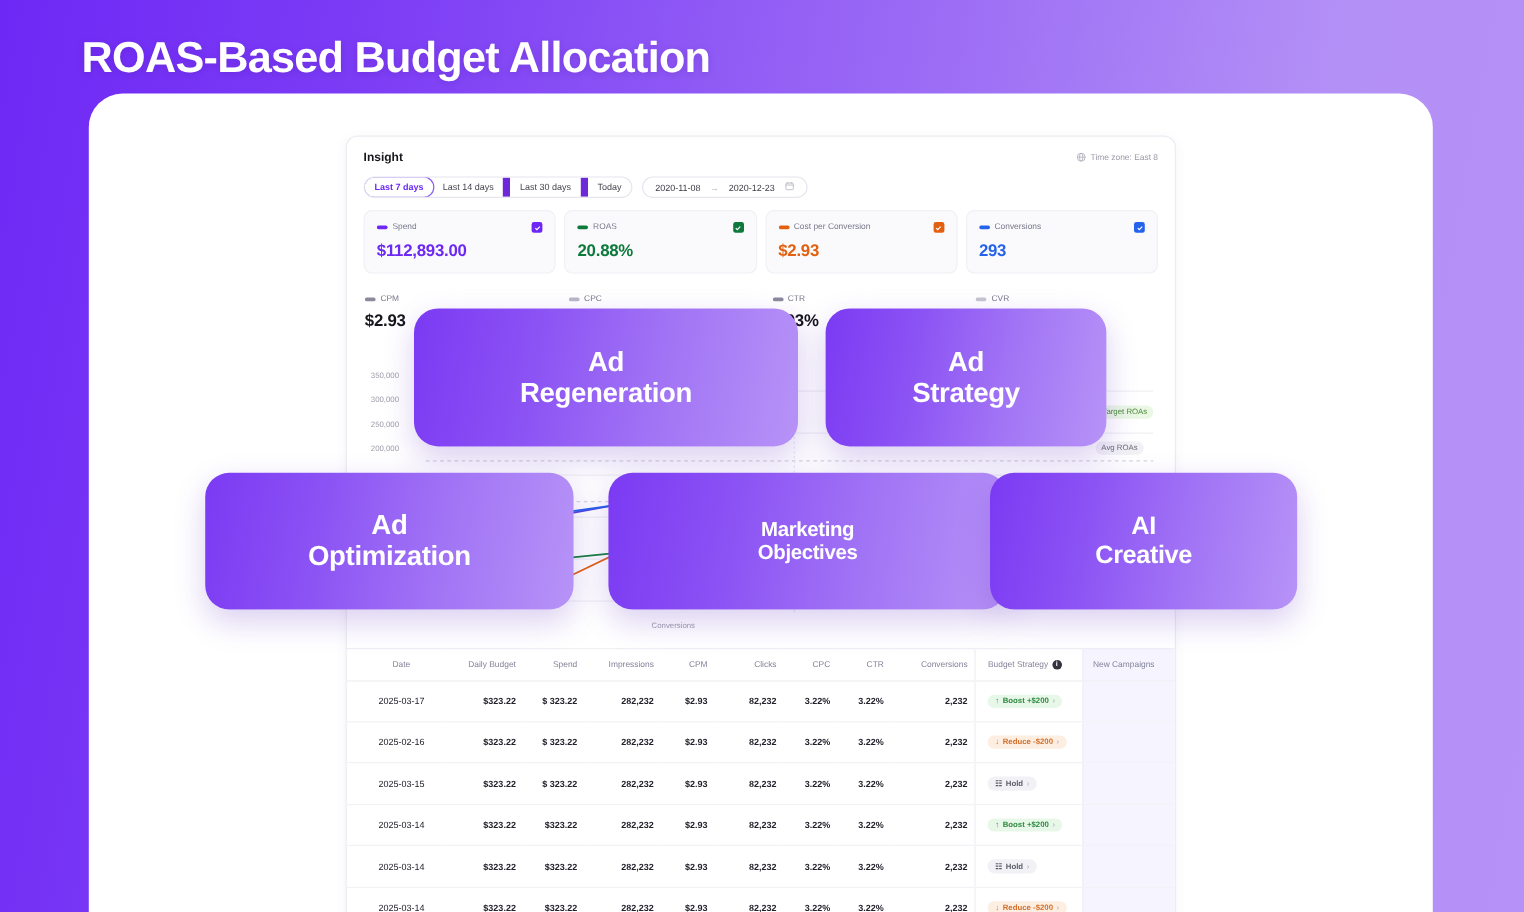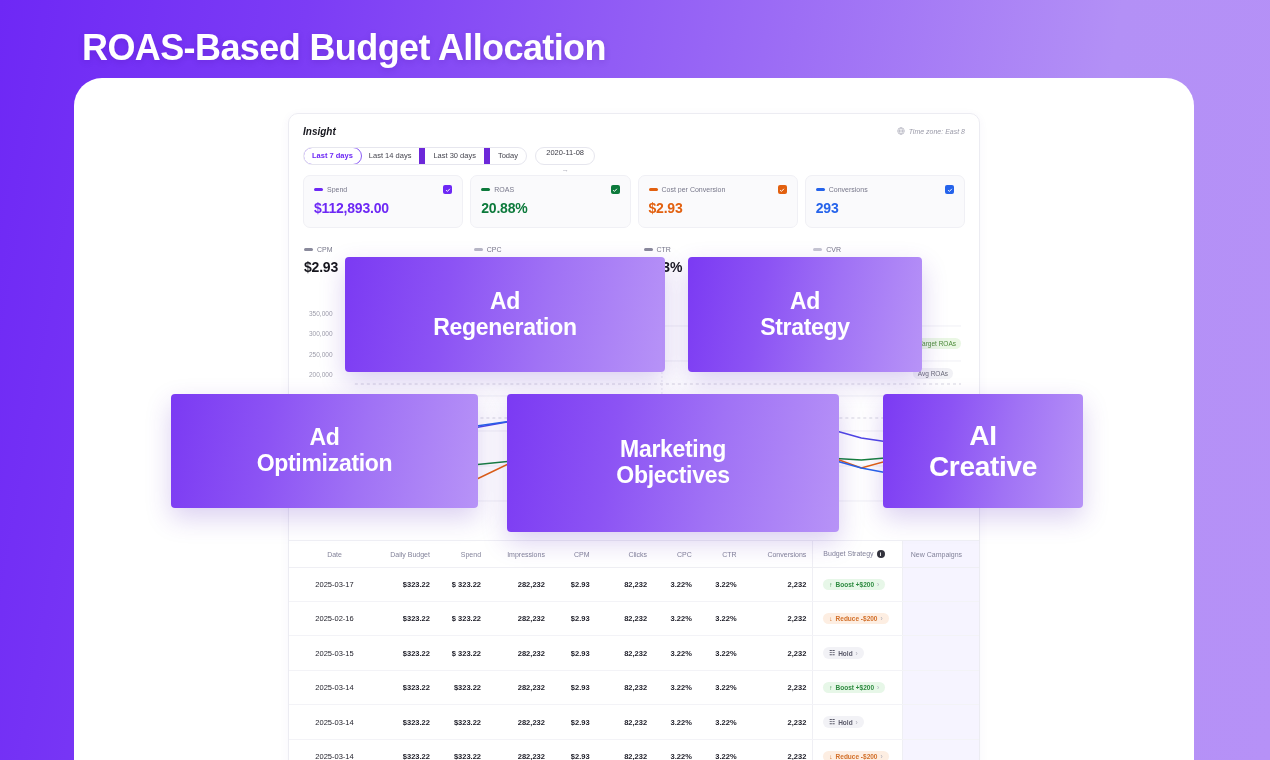--- a/index.html
+++ b/index.html
@@ -7,21 +7,21 @@
     width: 1270px; height: 760px; overflow: hidden;
     font-family: "Liberation Sans", sans-serif;
   }
   body {
     background: linear-gradient(100deg, #6E28F5 0%, #7C3CF5 22%, #9B6BF5 55%, #B390F6 80%, #B691F7 100%);
     position: relative;
   }
 
   
   .page-title {
-    position: absolute; left: 82px; top: 27px;
+    position: absolute; left: 68px; top: 27px;
     font-size: 36px; font-weight: 800; color: #ffffff;
     letter-spacing: -0.6px;
     text-shadow: 0 2px 6px rgba(60,10,140,0.18);
   }
 
   
   .white-panel {
     position: absolute; left: 74px; top: 78px;
     width: 1120px; height: 700px;
     background: #ffffff;
@@ -37,21 +37,20 @@
     border: 1px solid #ececf2;
     border-radius: 10px;
     box-shadow: 0 2px 10px rgba(80,50,160,0.05);
     overflow: hidden;
   }
 
   
   .dash-head {
     display: flex; align-items: center; justify-content: space-between;
     padding: 12px 14px 4px 14px;
-    font-style: italic;
   }
   .dash-title { font-size: 10px; font-weight: 700; color: #16161d; }
   .tz { display: flex; align-items: center; gap: 4px; font-size: 7px; color: #9a9aa8; }
   .tz svg { width: 8px; height: 8px; }
 
   
   .filters { display: flex; align-items: center; gap: 0; padding: 6px 14px 0 14px; }
   .seg {
     display: flex; align-items: center;
     border: 1px solid #e6e6ee; border-radius: 14px; overflow: hidden; height: 18px;
@@ -62,21 +61,21 @@
   }
   .seg-item:last-child { border-right: none; }
   .seg-item.active {
     color: #6d28f5; font-weight: 600;
     border: 1px solid #8b5cf6; border-radius: 14px; line-height: 16px;
     margin: -1px; padding: 0 8px;
   }
   .daterange {
     display: flex; align-items: center; gap: 8px; margin-left: 8px;
     border: 1px solid #e6e6ee; border-radius: 14px; height: 18px; padding: 0 10px;
-    font-size: 7.5px; color: #3c3c46; white-space: nowrap; flex-direction: column;
+    font-size: 7.5px; color: #3c3c46; white-space: nowrap;
   }
   .daterange .arrow { color: #b4b4c0; }
   .daterange .cal { color: #b4b4c0; font-size: 8px; }
 
   
   .metrics { display: flex; gap: 7px; padding: 10px 14px 0 14px; }
   .mcard {
     flex: 1; background: #fafafc; border: 1px solid #f0f0f5;
     border-radius: 7px; padding: 9px 10px 11px 10px; min-width: 0;
   }
@@ -131,32 +130,32 @@
     display: inline-flex; align-items: center; gap: 3px;
     font-size: 6.5px; padding: 2px 6px; border-radius: 9px; font-weight: 600;
   }
   .chip .chev { color: #a9a9b6; font-weight: 400; }
   .chip-boost { background: #e7f7e8; color: #2e8b40; }
   .chip-reduce { background: #fdeee2; color: #d2702a; }
   .chip-hold { background: #f2f2f6; color: #5c5c6b; }
 
   
   .ov {
-    position: absolute; border-radius: 4px; color: #fff;
+    position: absolute; border-radius: 20px; color: #fff;
     display: flex; align-items: center; justify-content: center; text-align: center;
     font-weight: 800; line-height: 1.12; letter-spacing: -0.3px;
     background: linear-gradient(100deg, #7B3AF3 0%, #8C53F4 32%, #A072F5 62%, #B793F7 100%);
     box-shadow: 0 10px 26px rgba(90,40,190,0.22);
   }
   .ov span { display: block; }
   .ov-regen { left: 345px; top: 257px; width: 320px; height: 115px; font-size: 23px; }
   .ov-strategy { left: 688px; top: 257px; width: 234px; height: 115px; font-size: 23px; }
   .ov-optim { left: 171px; top: 394px; width: 307px; height: 114px; font-size: 23px; }
-  .ov-market { left: 507px; top: 394px; width: 332px; height: 138px; font-size: 23px; }
-  .ov-ai { left: 883px; top: 394px; width: 200px; height: 114px; font-size: 28px; }
+  .ov-market { left: 507px; top: 394px; width: 332px; height: 114px; font-size: 17px; }
+  .ov-ai { left: 825px; top: 394px; width: 256px; height: 114px; font-size: 21px; }
 </style>
 </head>
 <body>
 
 <div class="page-title">ROAS-Based Budget Allocation</div>
 
 <div class="white-panel">
 
   <div class="dash">
 

